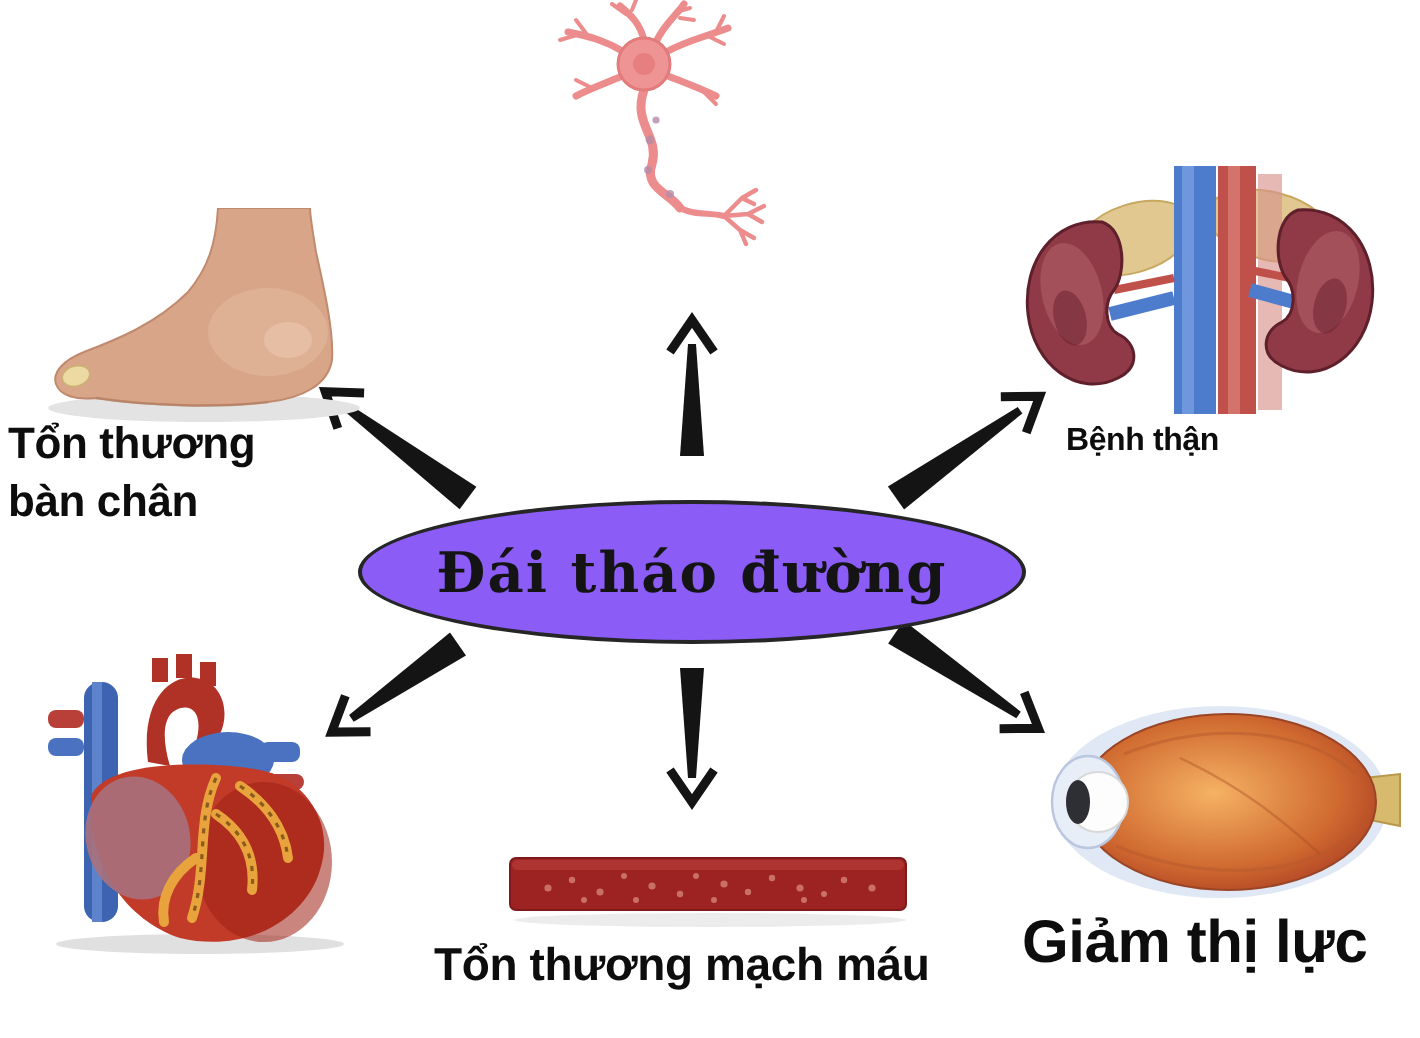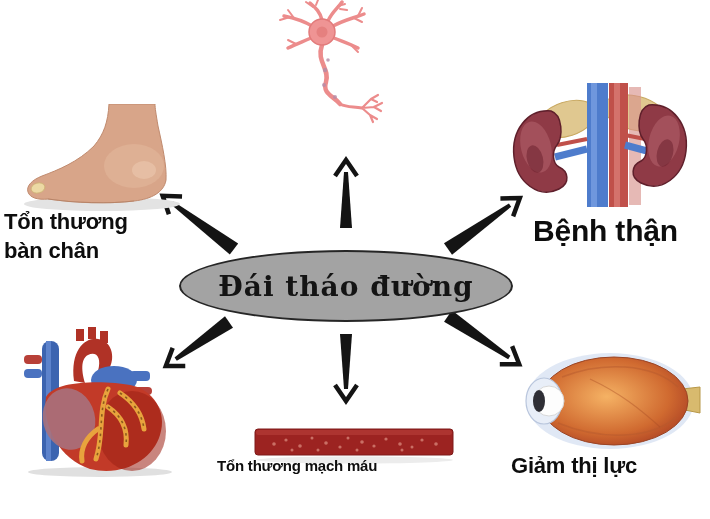--- a/index.html
+++ b/index.html
@@ -6,21 +6,21 @@
   .canvas{
     position:relative;width:710px;height:519px;background:#ffffff;overflow:hidden;
     font-family:"Liberation Sans", sans-serif;
   }
   .node-label{
     position:absolute;color:#0d0d0d;font-weight:bold;font-size:22px;line-height:1.3;
     letter-spacing:-0.2px;
   }
   .center-ellipse{
     position:absolute;left:179px;top:250px;width:334px;height:72px;
-    border:2px solid #262626;border-radius:50%;background:#a3a3a3;
+    border:2px solid #262626;border-radius:50%;background:#8b5cf6;
     display:flex;align-items:center;justify-content:center;box-sizing:border-box;
   }
   .center-ellipse .center-text{
     font-family:"DejaVu Serif","Liberation Serif",serif;font-weight:bold;
     font-size:28px;color:#141414;letter-spacing:1px;white-space:nowrap;
   }
   svg{position:absolute;display:block;}
   .arrows{left:0;top:0;pointer-events:none;}
 </style>
 </head>
@@ -121,21 +121,21 @@
       <path d="M46,28 C22,26 6,48 9,74 C12,100 34,116 54,106 C66,100 63,88 54,84 C47,80 47,68 52,62 C58,54 58,32 46,28 Z" fill="#8f3a46" stroke="#5f1f2b" stroke-width="1.5"></path>
       <ellipse cx="31" cy="64" rx="15" ry="26" fill="#a85660" opacity="0.8" transform="rotate(-14 31 64)"></ellipse>
       <ellipse cx="30" cy="76" rx="8" ry="14" fill="#6e2230" opacity="0.55" transform="rotate(-14 30 76)"></ellipse>
     </g>
     <g transform="translate(190,-6) scale(-1,1)">
       <path d="M46,28 C22,26 6,48 9,74 C12,100 34,116 54,106 C66,100 63,88 54,84 C47,80 47,68 52,62 C58,54 58,32 46,28 Z" fill="#8f3a46" stroke="#5f1f2b" stroke-width="1.5"></path>
       <ellipse cx="31" cy="64" rx="15" ry="26" fill="#a85660" opacity="0.8" transform="rotate(-14 31 64)"></ellipse>
       <ellipse cx="30" cy="76" rx="8" ry="14" fill="#6e2230" opacity="0.55" transform="rotate(-14 30 76)"></ellipse>
     </g>
   </svg>
-  <div class="node-label" style="left:533px;top:211px;font-size:30px">Bệnh thận</div>
+  <div class="node-label" style="left:533px;top:211px;font-size:16px">Bệnh thận</div>
 
   <svg style="left:12px;top:327px" width="172" height="152" viewBox="0 0 172 152">
     <ellipse cx="88" cy="145" rx="72" ry="5" fill="#e0e0e0"></ellipse>
     <rect x="12" y="28" width="18" height="9" rx="4" fill="#b84038"></rect>
     <rect x="12" y="42" width="18" height="9" rx="4" fill="#4a72c0"></rect>
     <rect x="30" y="14" width="17" height="120" rx="8" fill="#3c64b0"></rect>
     <rect x="34" y="14" width="5" height="120" fill="#5d83cc"></rect>
     <rect x="64" y="2" width="8" height="12" fill="#b03226"></rect>
     <rect x="76" y="0" width="8" height="12" fill="#b03226"></rect>
     <rect x="88" y="4" width="8" height="12" fill="#b03226"></rect>
@@ -177,35 +177,35 @@
         <circle cx="148" cy="18" r="1.8"></circle>
         <circle cx="160" cy="21" r="1.5"></circle>
       <circle cx="170" cy="14" r="1.6"></circle>
         <circle cx="184" cy="18" r="1.8"></circle>
         <circle cx="40" cy="24" r="1.5"></circle>
       <circle cx="105" cy="24" r="1.5"></circle>
         <circle cx="150" cy="24" r="1.5"></circle>
         <circle cx="66" cy="24" r="1.5"></circle>
     </g>
   </svg>
-  <div class="node-label" style="left:217px;top:456px;font-size:15px">Tổn thương mạch máu</div>
+  <div class="node-label" style="left:217px;top:468px;font-size:23px">Tổn thương mạch máu</div>
 
   <svg style="left:520px;top:349px" width="182" height="104" viewBox="0 0 182 104">
     <defs>
       <radialGradient id="eyeGrad" cx="45%" cy="45%" r="65%">
         <stop offset="0%" stop-color="#f5b264"></stop>
         <stop offset="65%" stop-color="#d06a30"></stop>
         <stop offset="100%" stop-color="#a83c22"></stop>
       </radialGradient>
     </defs>
     <ellipse cx="90" cy="52" rx="84" ry="48" fill="#ccd9ee" opacity="0.6"></ellipse>
     <path d="M162,40 L180,38 L180,64 L160,60 Z" fill="#d8ba6e" stroke="#b89848" stroke-width="1"></path>
     <ellipse cx="94" cy="52" rx="74" ry="44" fill="url(#eyeGrad)" stroke="#9a4526" stroke-width="1"></ellipse>
     <path d="M42,28 C82,12 132,14 158,38" fill="none" stroke="#b55a2e" stroke-width="1.5" opacity="0.5"></path>
     <path d="M38,74 C82,92 132,90 156,68" fill="none" stroke="#b55a2e" stroke-width="1.5" opacity="0.5"></path>
     <path d="M70,30 C100,44 120,60 140,78" fill="none" stroke="#a84a24" stroke-width="1.2" opacity="0.4"></path>
     <ellipse cx="24" cy="52" rx="18" ry="23" fill="#e8eef8" stroke="#b9c6dd" stroke-width="1.2"></ellipse>
     <circle cx="29" cy="52" r="15" fill="#fdfdfd" stroke="#d8d8d8" stroke-width="1"></circle>
     <ellipse cx="19" cy="52" rx="6" ry="11" fill="#2e2e35"></ellipse>
   </svg>
-  <div class="node-label" style="left:511px;top:452px;font-size:22px">Giảm thị lực</div>
+  <div class="node-label" style="left:511px;top:452px;font-size:30px">Giảm thị lực</div>
 
 </div>
 
 </body></html>

